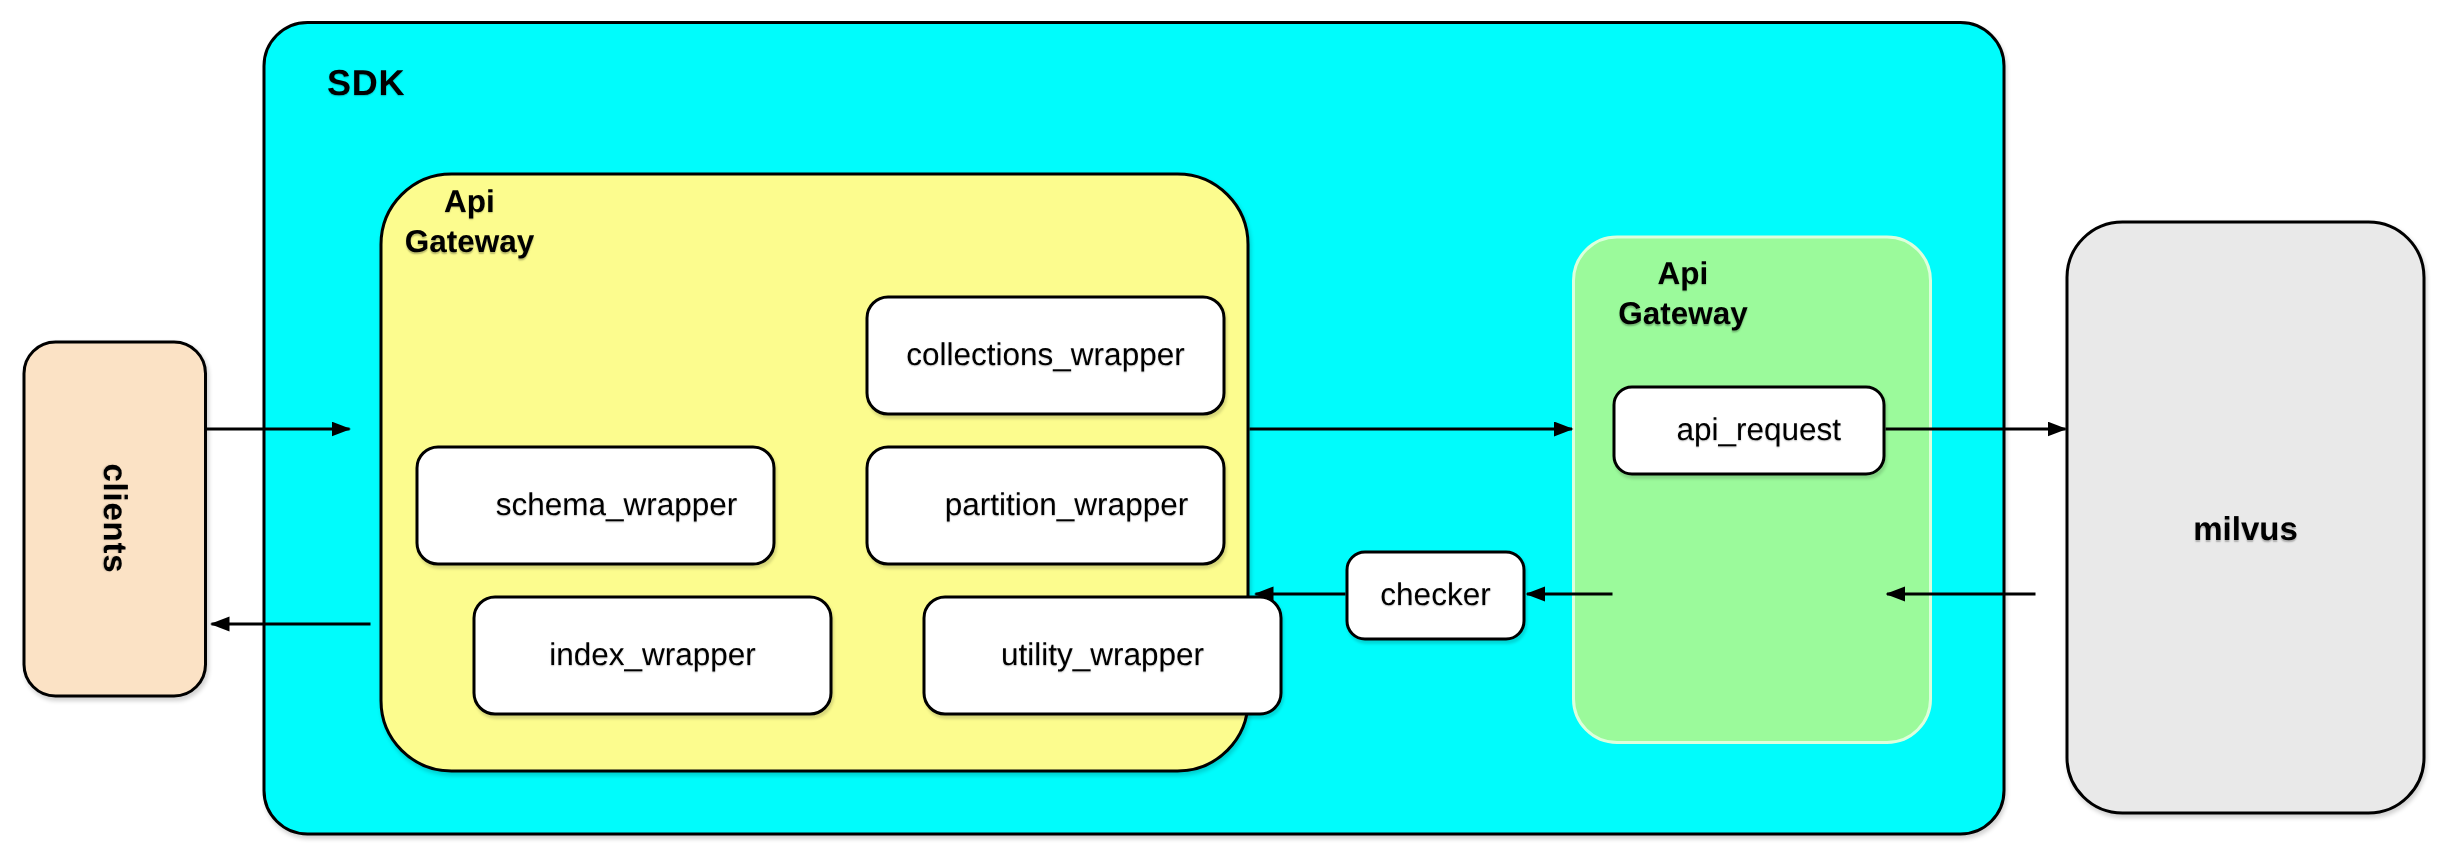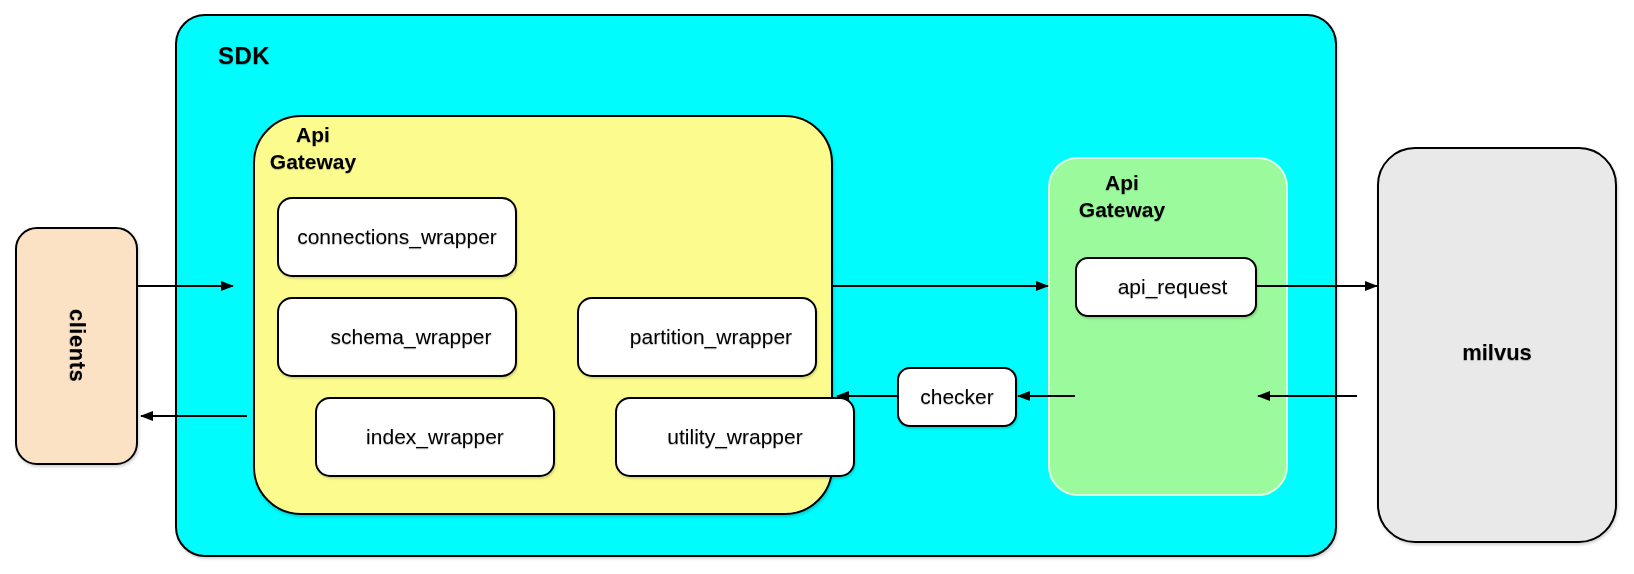--- a/index.html
+++ b/index.html
@@ -111,21 +111,21 @@
 
   <div class="node bordered sdk">
     <div class="sdk-label shadow-text">SDK</div>
 
     <div class="node bordered wrapper">
       <div class="wrapper-label shadow-text">
         <div>Api</div>
         <div>Gateway</div>
       </div>
 
-      <div class="module m-c1 m-r1 shadow-text">connections_wrapper</div>
+      <div class="module m-c2 m-r1 shadow-text">collections_wrapper</div>
       <div class="module m-c1 m-r2 shadow-text">schema_wrapper</div>
       <div class="module m-c2 m-r2 shadow-text">partition_wrapper</div>
       <div class="module m-c1 m-r3 shadow-text">index_wrapper</div>
       <div class="module m-c2 m-r3 shadow-text">utility_wrapper</div>
     </div>
 
     <div class="node checker shadow-text">checker</div>
 
     <div class="node gateway">
       <div class="gateway-label shadow-text">

